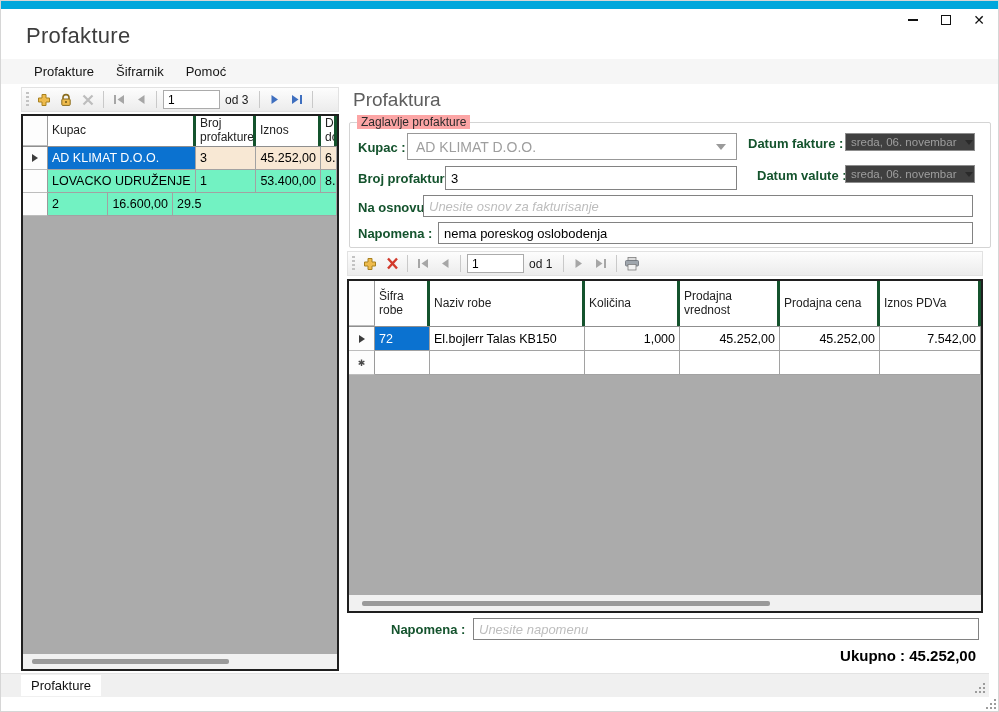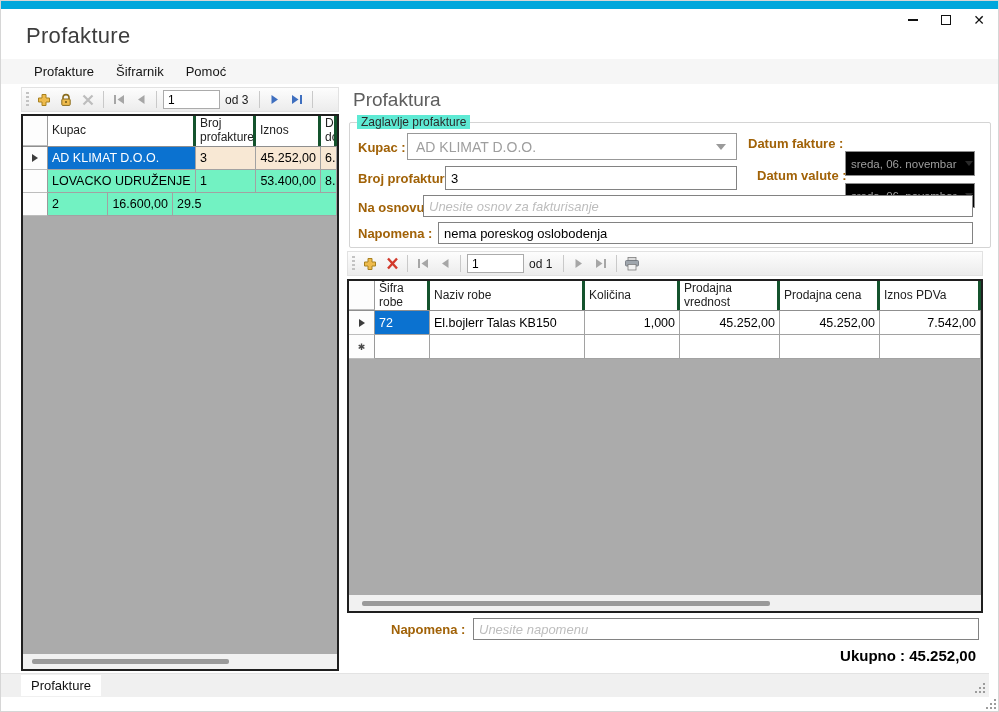--- a/index.html
+++ b/index.html
@@ -49,38 +49,38 @@
   .hthumb { position:absolute; top:5px; height:5px; background:#9a9a9a; border-radius:2px; }
   
   .lw0{width:25px;flex:none} .lw1{width:148px;flex:none} .lw2{width:60px;flex:none}
   .lw3{width:65px;flex:none} .lw4{flex:1}
   .lh{height:31px} .lr{height:23px}
   .row-peach > .g-cell { background:#f8e8d4; }
   .row-aqua  > .g-cell { background:#72f2c2; }
   
   .rw0{width:26px;flex:none} .rw1{width:55px;flex:none} .rw2{width:155px;flex:none}
   .rw3{width:95px;flex:none} .rw4{width:100px;flex:none} .rw5{width:100px;flex:none} .rw6{flex:1}
-  .rh30{height:30px} .rr{height:24px}
+  .rh30{height:46px} .rr{height:24px}
   .row-white > .g-cell { background:#fff; }
   
   .detail-title { position:absolute; left:352px; top:88px; font-size:19px; color:#5e5e5e; }
   .groupbox { position:absolute; left:348px; top:121px; width:642px; height:126px;
     border:1px solid #d4d4d4; border-radius:2px; }
-  .groupbox-label { position:absolute; top:-8px; left:7px; background:#5eead4; padding:0 4px;
+  .groupbox-label { position:absolute; top:-8px; left:7px; background:#fca5a5; padding:0 4px;
     font-size:12px; color:#2a2a2a; }
-  .f-label { position:absolute; font-size:13px; font-weight:bold; color:#a16207; white-space:nowrap; }
+  .f-label { position:absolute; font-size:13px; font-weight:bold; color:#14532d; white-space:nowrap; }
   .f-input { position:absolute; border:1px solid #828282; background:#fff; font-size:13px;
     padding:0 5px; font-family:"Liberation Sans",sans-serif; color:#000; }
   .f-input::placeholder { color:#bdbdbd; font-style:italic; }
   .combo { position:absolute; border:1px solid #989898; background:#fff; display:flex; align-items:center; }
   .combo-text { flex:1; font-size:14px; color:#9e9e9e; padding:0 8px; white-space:nowrap; overflow:hidden; }
   .combo-arrow { width:0; height:0; border-left:5px solid transparent; border-right:5px solid transparent;
     border-top:6px solid #9a9a9a; margin-right:10px; }
-  .datepick { position:absolute; width:130px; height:25px; border:1px solid #8d8d8d; background:#000000;
-    display:flex; align-items:center; overflow:hidden;margin-top:18px; }
+  .datepick { position:absolute; width:130px; height:18px; border:1px solid #8d8d8d; background:#404040;
+    display:flex; align-items:center; overflow:hidden; }
   .datepick-text { flex:1; font-size:11.5px; color:#9e9e9e; padding-left:5px; white-space:nowrap; overflow:hidden; }
   .datepick-arrow { width:0; height:0; border-left:4px solid transparent; border-right:4px solid transparent;
     border-top:5px solid #2a2a2a; margin-right:1px; flex:none; }
   .ukupno { position:absolute; right:22px; top:646px; font-size:15px; font-weight:bold; color:#000; }
   
   .statusbar { position:absolute; left:0; right:9px; top:672px; height:24px; background:#f0f0f0;
     border-top:1px solid #e3e3e3; }
   .status-chip { position:absolute; left:20px; top:1px; height:21px; background:#fff;
     font-size:13px; color:#111; display:flex; align-items:center; padding:0 10px; }
   .grip-svg { position:absolute; }

